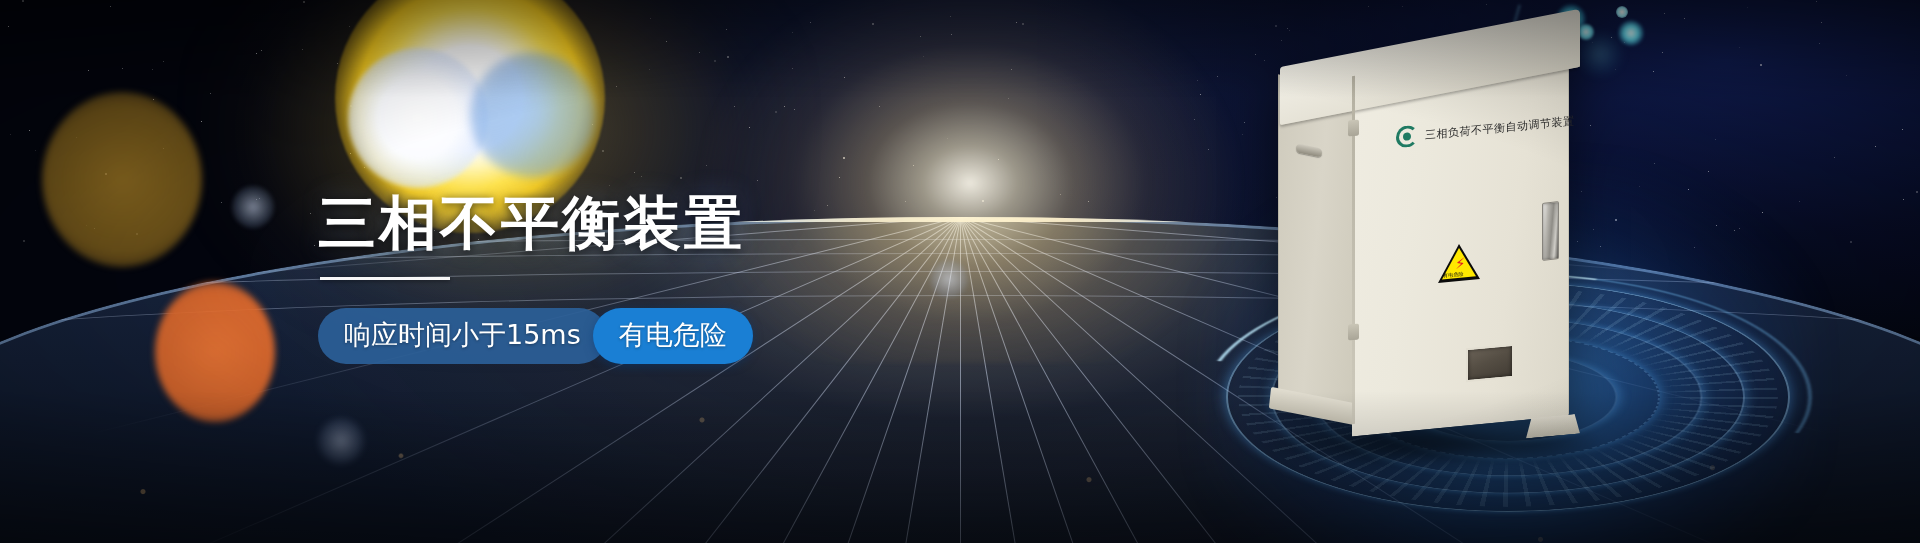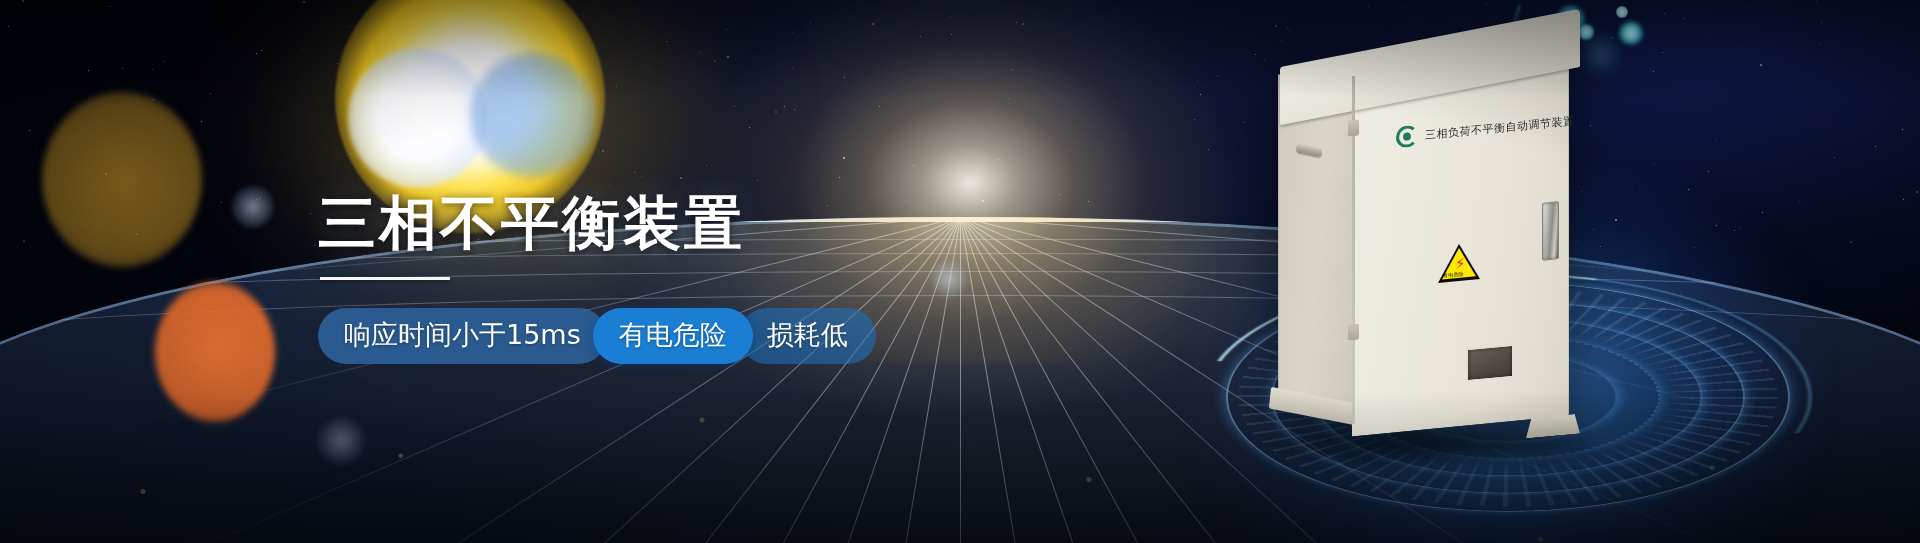--- a/index.html
+++ b/index.html
@@ -658,18 +658,17 @@
     <div class="cab-handle"></div>
     <div class="cab-vent"></div>
   </div>
 
   <div class="text-block">
     <h1 class="headline">三相不平衡装置</h1>
     <div class="divider"></div>
     <div class="pills">
       <span class="pill pill-1">响应时间小于15ms</span>
       <span class="pill pill-2">有电危险</span>
-      <span class="pill pill-3">损耗低</span>
     </div>
   </div>
 
   <div class="vignette"></div>
 </div>
 
 </body></html>

